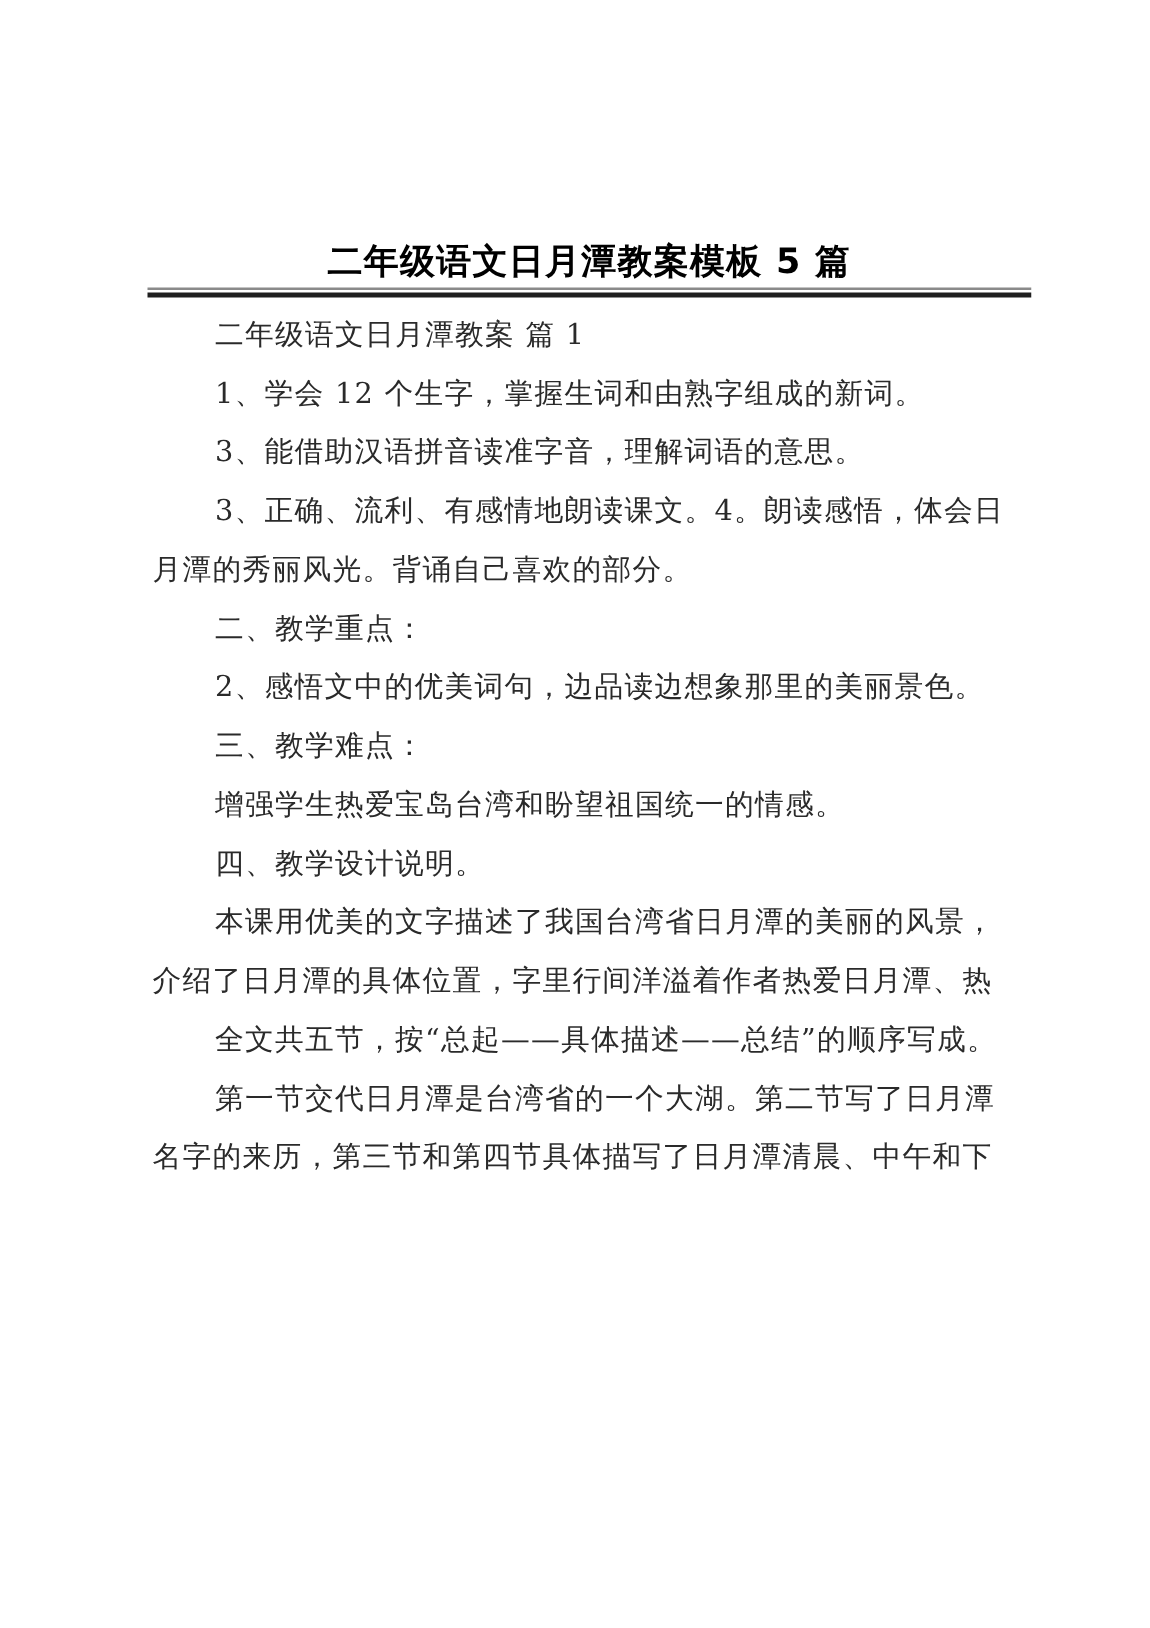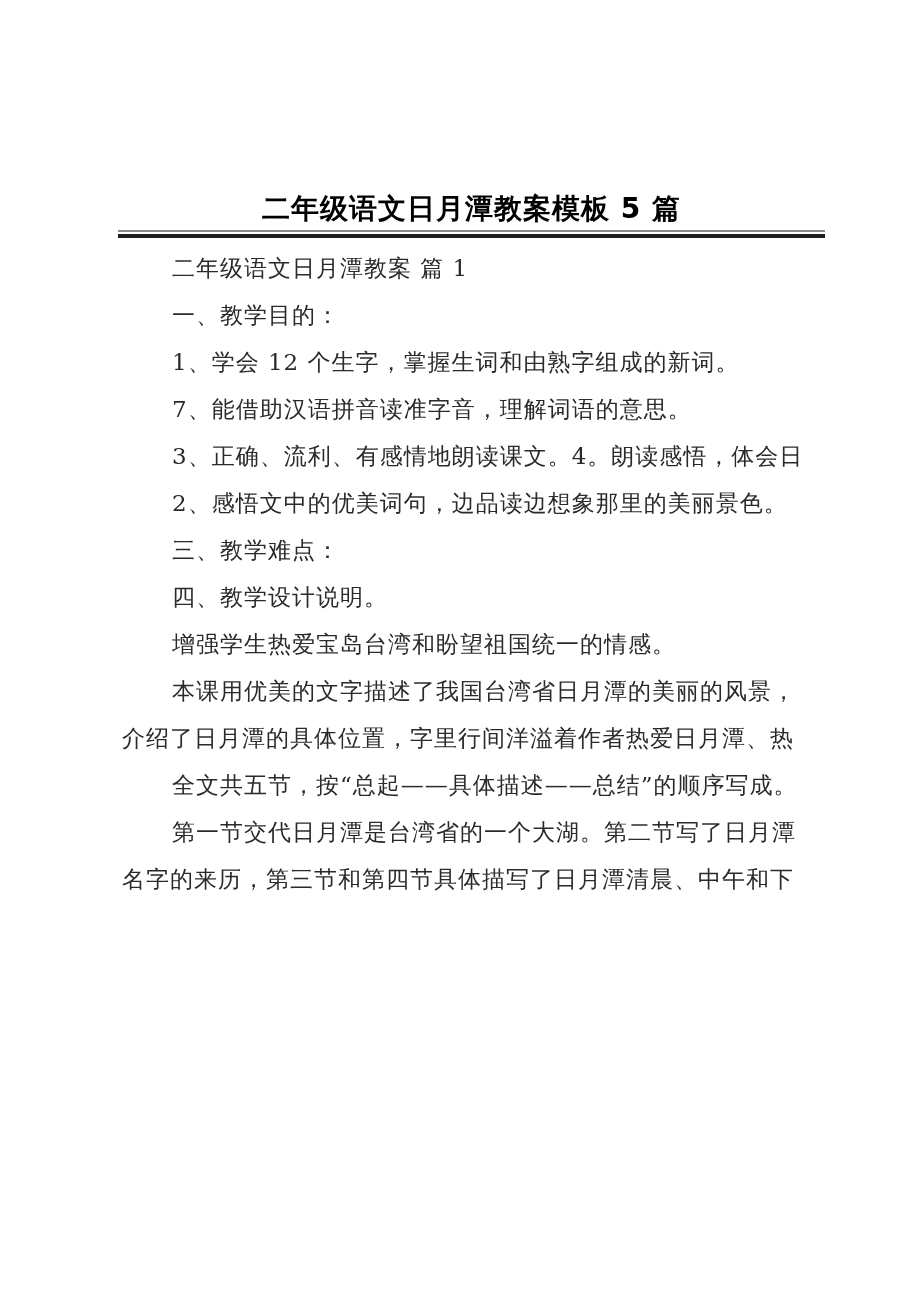--- a/index.html
+++ b/index.html
@@ -82,28 +82,29 @@
 <body>
 
 <div class="page">
 
   <div class="doc-title">二年级语文日月潭教案模板 5 篇</div>
 
   <div class="title-rule"></div>
 
   <div class="body-text">
       <div class="line indent">二年级语文日月潭教案 篇 1</div>
-      <div class="line indent">一、教学目的：</div>
       <div class="line indent">1、学会 12 个生字，掌握生词和由熟字组成的新词。</div>
-      <div class="line indent">7、能借助汉语拼音读准字音，理解词语的意思。</div>
+      <div class="line indent">3、能借助汉语拼音读准字音，理解词语的意思。</div>
       <div class="line indent">3、正确、流利、有感情地朗读课文。4。朗读感悟，体会日</div>
+      <div class="line">月潭的秀丽风光。背诵自己喜欢的部分。</div>
+      <div class="line indent">二、教学重点：</div>
       <div class="line indent">2、感悟文中的优美词句，边品读边想象那里的美丽景色。</div>
       <div class="line indent">三、教学难点：</div>
+      <div class="line indent">增强学生热爱宝岛台湾和盼望祖国统一的情感。</div>
       <div class="line indent">四、教学设计说明。</div>
-      <div class="line indent">增强学生热爱宝岛台湾和盼望祖国统一的情感。</div>
       <div class="line indent">本课用优美的文字描述了我国台湾省日月潭的美丽的风景，</div>
       <div class="line">介绍了日月潭的具体位置，字里行间洋溢着作者热爱日月潭、热</div>
       <div class="line indent">全文共五节，按“总起——具体描述——总结”的顺序写成。</div>
       <div class="line indent">第一节交代日月潭是台湾省的一个大湖。第二节写了日月潭</div>
       <div class="line">名字的来历，第三节和第四节具体描写了日月潭清晨、中午和下</div>
     </div>
 
   <div class="page-footer">
     <span>第</span>
     <span class="num">1</span>

